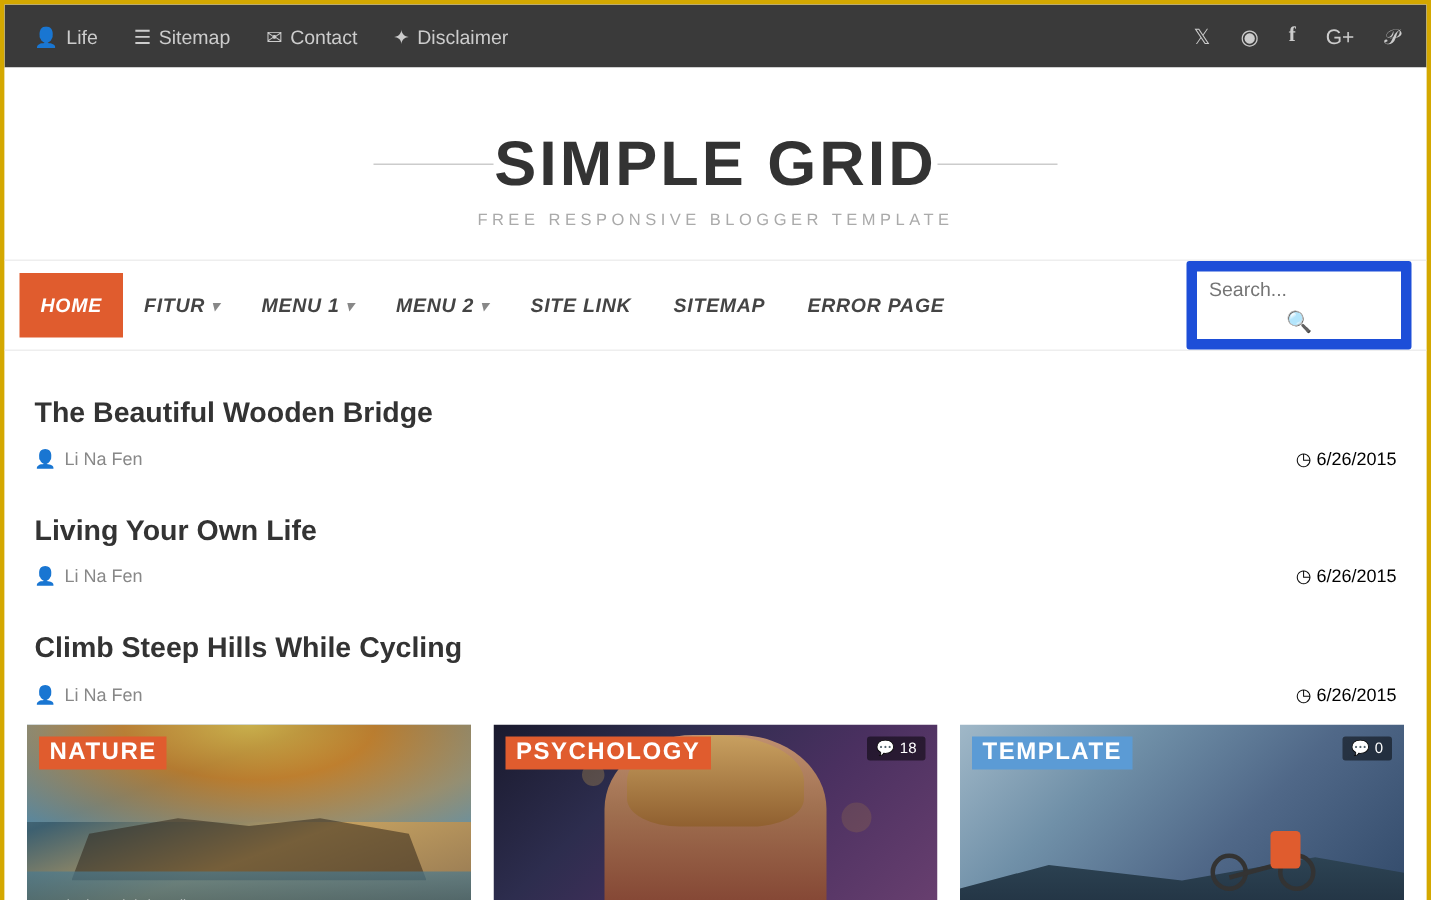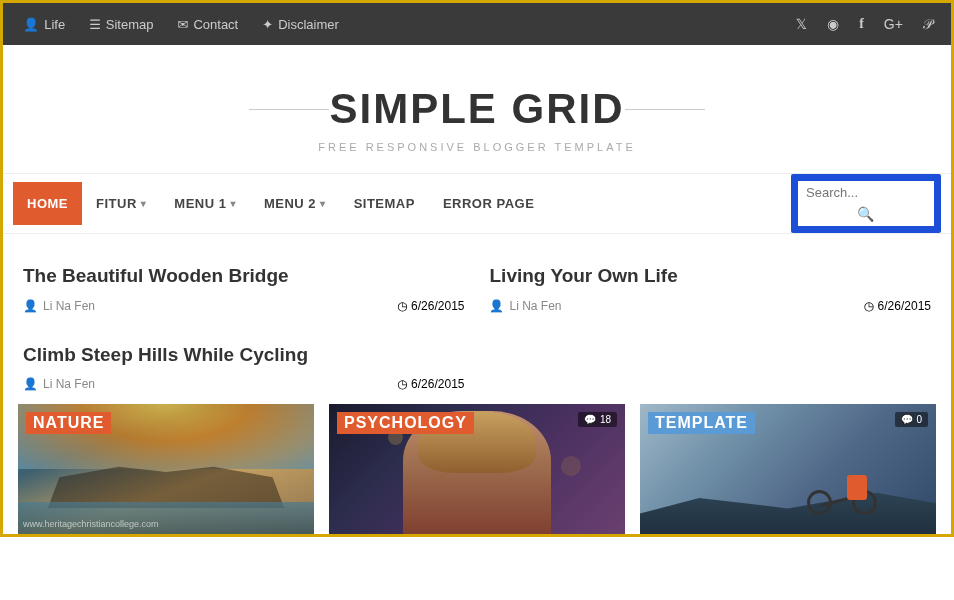--- a/index.html
+++ b/index.html
@@ -66,21 +66,21 @@
     
     .main-nav {
       display: flex;
       align-items: center;
       padding: 0 10px;
       border-top: 1px solid #eee;
       border-bottom: 1px solid #eee;
       background: #fff;
       min-height: 48px;
     }
-    .nav-items { display: flex; align-items: center; flex: 1; }
+    .nav-items { display: flex; align-items: center; flex: 1; font-style: italic; }
     .nav-item {
       font-size: 13px;
       font-weight: bold;
       color: #444;
       padding: 14px 14px;
       cursor: pointer;
       display: flex;
       align-items: center;
       gap: 4px;
       text-transform: uppercase;
@@ -119,21 +119,21 @@
 
     
     .content-area {
       padding: 20px 15px 0;
       background: #fff;
     }
 
     
     .posts-titles-row {
       display: grid;
-      grid-template-columns: 1fr 1fr;
+      grid-template-columns: 1fr;
       gap: 15px;
       margin-bottom: 0;
     }
     .post-title-block {
       padding: 10px 5px 5px;
     }
     .post-title {
       font-size: 19px;
       font-weight: bold;
       color: #333;
@@ -382,20 +382,23 @@
     </div>
     <div class="nav-item">
       <span>MENU 1</span>
       <span class="chevron">▾</span>
     </div>
     <div class="nav-item">
       <span>MENU 2</span>
       <span class="chevron">▾</span>
     </div>
     <div class="nav-item">
+      <span>SITE LINK</span>
+    </div>
+    <div class="nav-item">
       <span>SITEMAP</span>
     </div>
     <div class="nav-item">
       <span>ERROR PAGE</span>
     </div>
   </div>
   <div class="nav-search">
     <input type="text" placeholder="Search..." style="">
     <span class="search-btn">🔍</span>
   </div>

